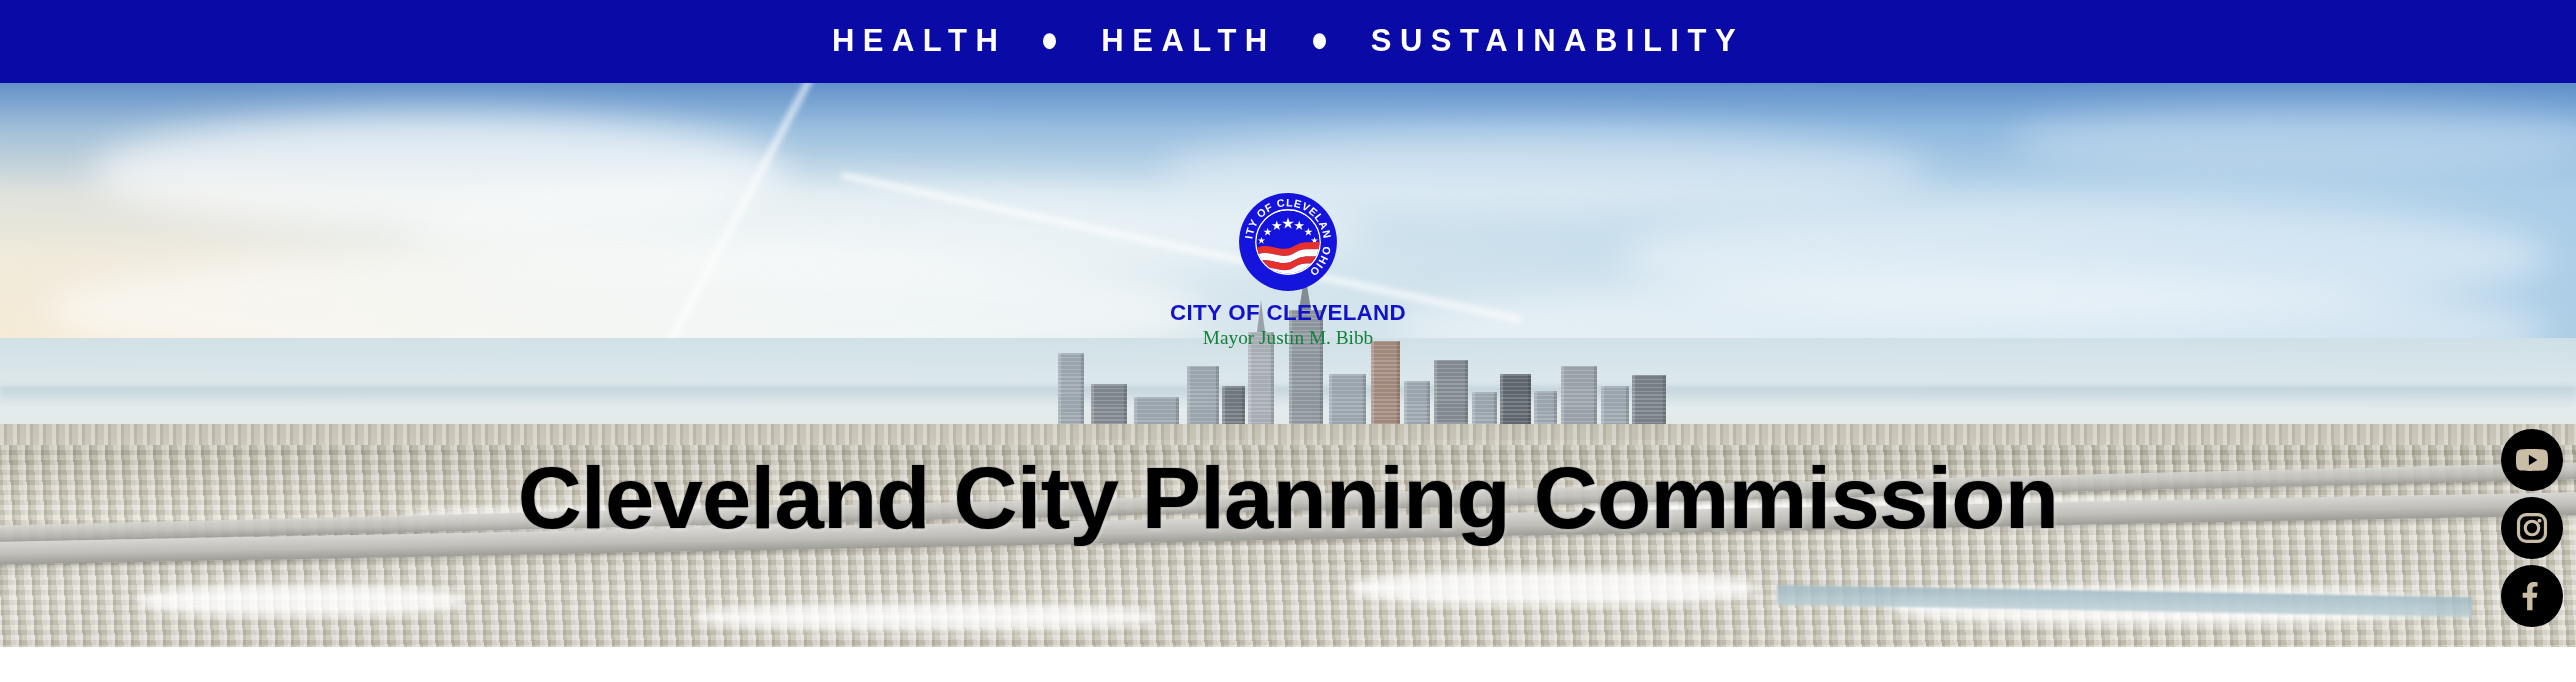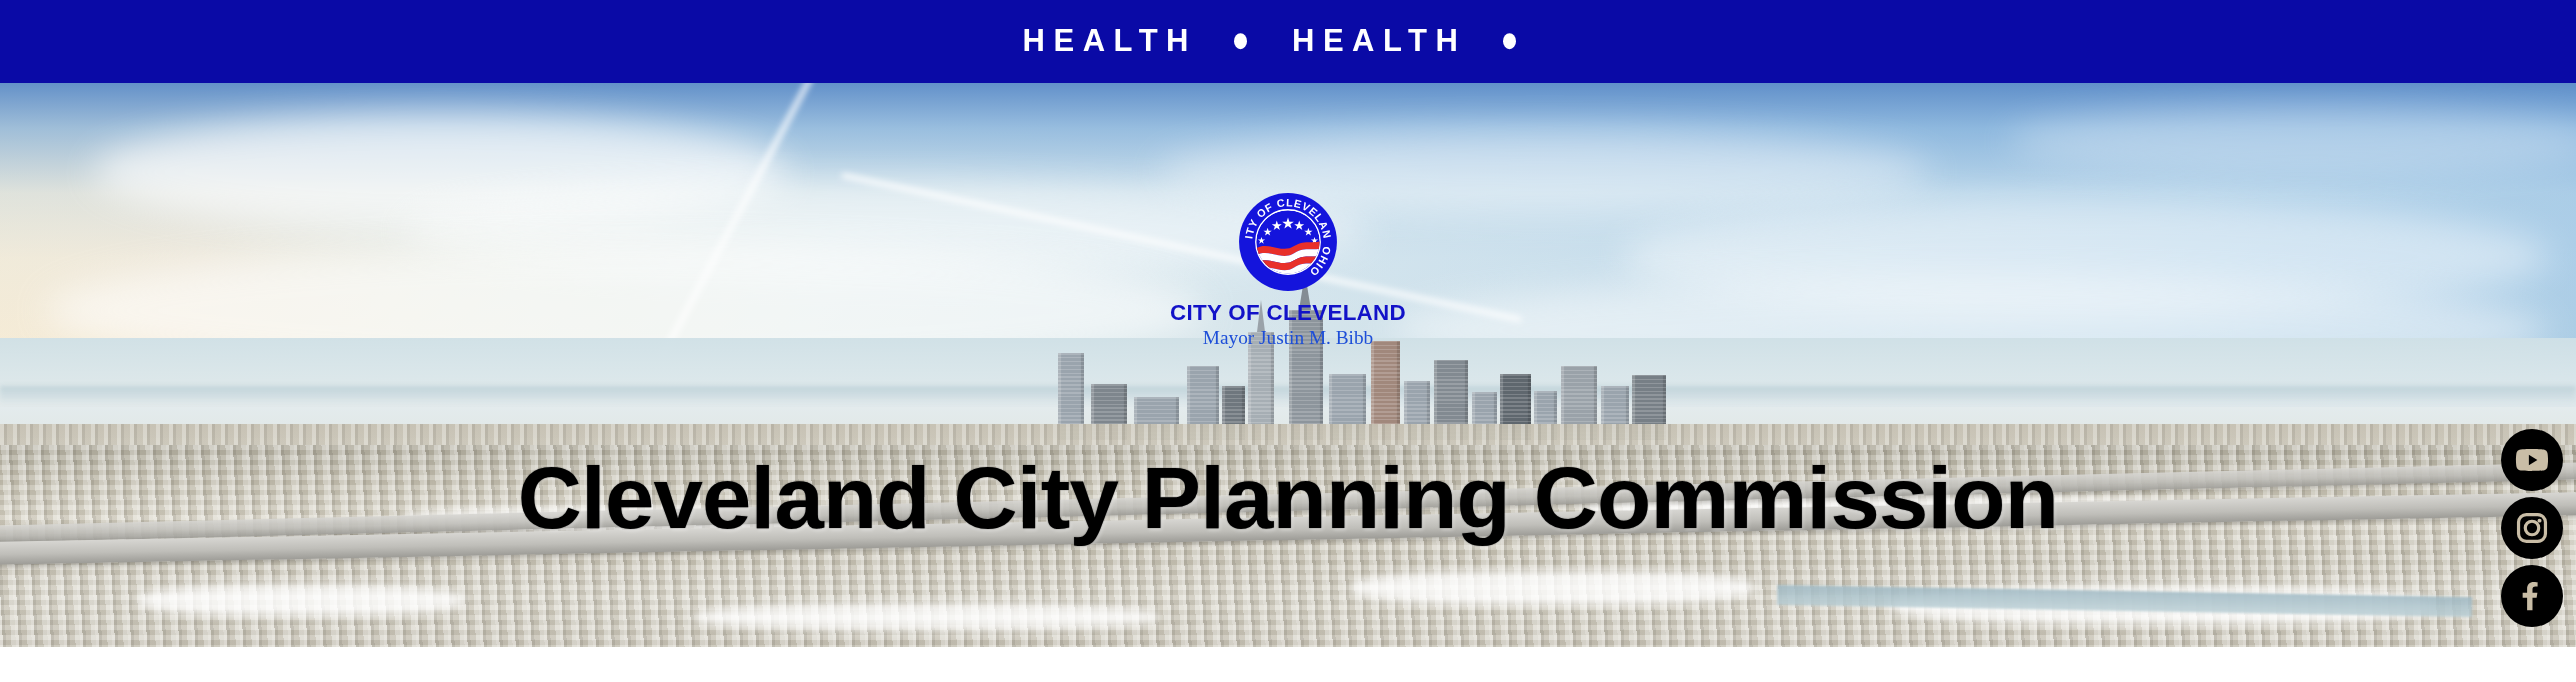--- a/index.html
+++ b/index.html
@@ -270,21 +270,21 @@
     color: #1212c8;
     font-family: "Liberation Sans", sans-serif;
     font-weight: bold;
     font-size: 22.4px;
     letter-spacing: 0.3px;
     line-height: 1.1;
     white-space: nowrap;
   }
   .mayor-name {
     margin-top: 1.5px;
-    color: #1d4ed8;
+    color: #15803d;
     font-family: "Liberation Serif", serif;
     font-size: 19.3px;
     line-height: 1.15;
     white-space: nowrap;
   }
 
   
   .main-title {
     position: absolute;
     left: 0;
@@ -345,20 +345,21 @@
 <body>
 
 <div id="page">
 
   <div class="top-banner">
     <div class="banner-inner">
       <span class="banner-word">HEALTH</span>
       <span class="banner-dot"></span>
       <span class="banner-word">HEALTH</span>
       <span class="banner-dot"></span>
+      <span class="banner-word">SUSTAINABILITY</span>
     </div>
   </div>
 
   <div class="hero">
 
     <div class="sky"></div>
     <div class="cloud c1"></div>
     <div class="cloud c2"></div>
     <div class="cloud c3"></div>
     <div class="cloud c4"></div>

